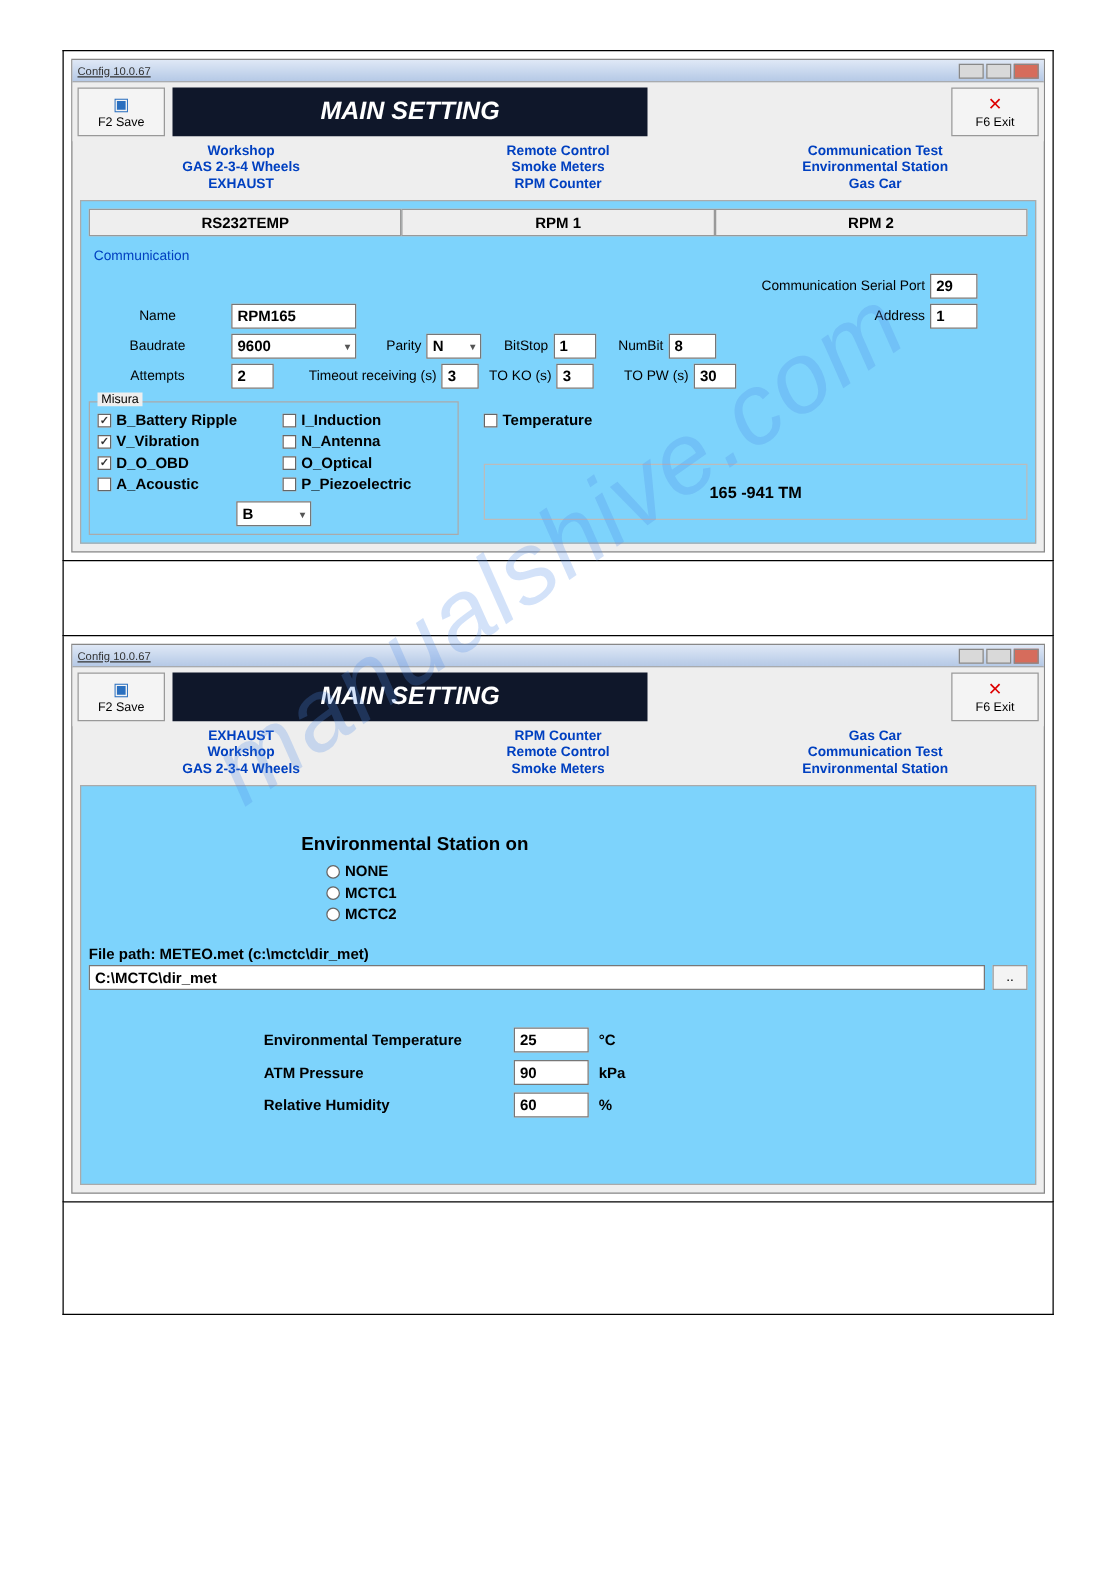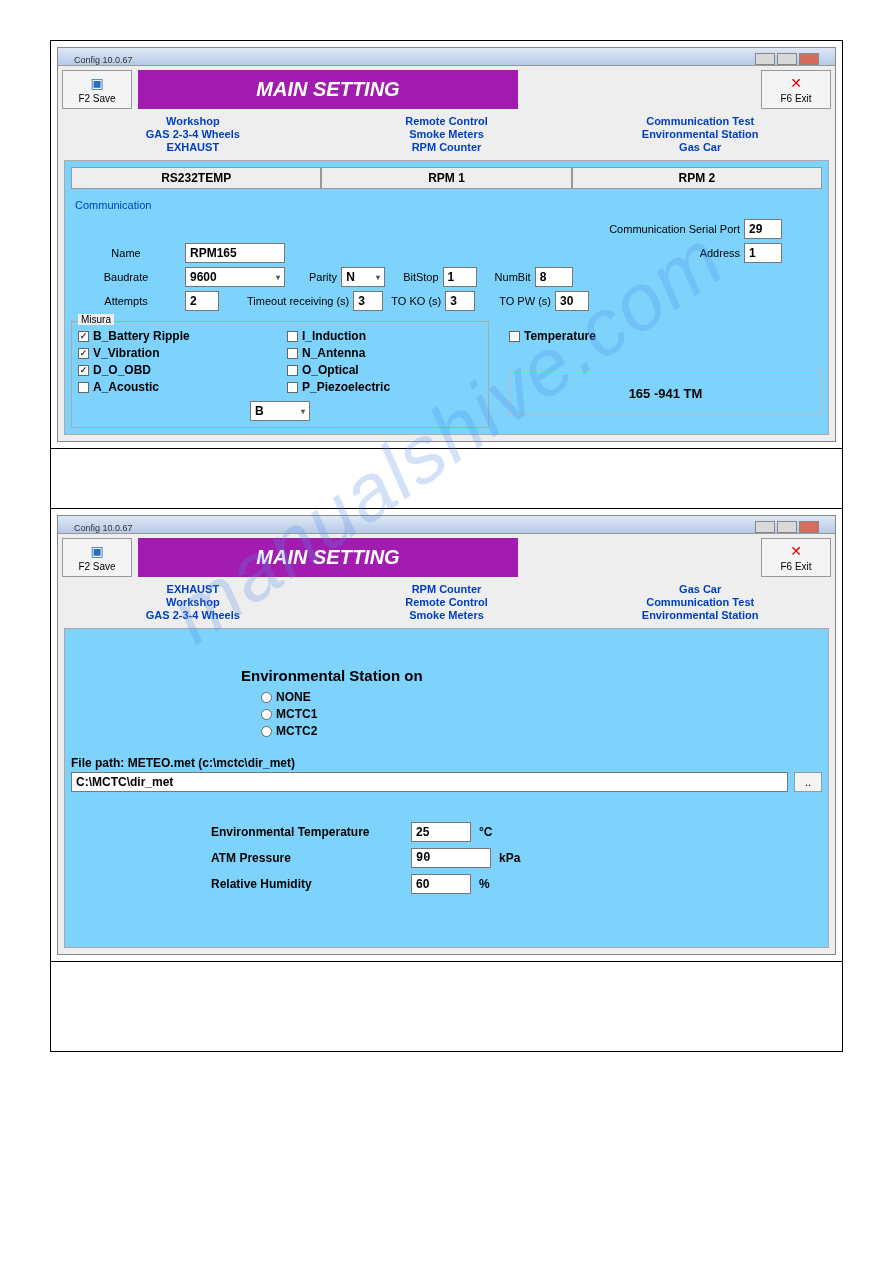--- a/index.html
+++ b/index.html
@@ -35,25 +35,26 @@
   }
   .win {
     border: 1px solid #888;
     background: #eee;
     width: 100%;
   }
   .titlebar {
     height: 18px;
     background: linear-gradient(#dfe8f6, #b5c9e6);
     display: flex;
-    align-items: flex-end;
+    align-items: center;
     border-bottom: 1px solid #999;
     font-size: 9px;
-    padding: 0 16px;
+    padding: 0 4px;
     color: #333;
+    text-decoration: underline;
   }
   .titlebar .spacer { flex: 1; }
   .winbtn {
     width: 20px; height: 12px; margin-left: 2px;
     background: #d9d9d9; border: 1px solid #888;
     display: inline-block;
   }
   .winbtn.close { background: #d66c5c; }
   .toprow {
     display: flex;
@@ -71,21 +72,21 @@
     flex-direction: column;
     align-items: center;
     justify-content: center;
     min-width: 70px;
   }
   .btn .icon-save { color: #2a6fbf; font-size: 14px; margin-bottom: 2px; }
   .btn .icon-close { color: #d00; font-size: 14px; margin-bottom: 2px; }
   .banner {
     flex: 0 0 380px;
     margin-left: 6px;
-    background: #a21caf;
+    background: #0f172a;
     color: #fff;
     font-weight: bold;
     font-size: 20px;
     font-style: italic;
     display: flex;
     align-items: center;
     justify-content: center;
   }
   .topgap { flex: 1; }
   .tabrows {
@@ -140,21 +141,21 @@
     padding: 2px 4px;
     height: 20px;
   }
   .combo { display: flex; align-items: center; justify-content: space-between; }
   .combo::after { content: "▾"; font-size: 8px; color: #555; }
   .misura {
     border: 1px solid #aaa;
     padding: 4px 6px 6px 6px;
     margin-top: 6px;
     position: relative;
-    width: 418px;
+    width: 296px;
   }
   .misura .legend {
     position: absolute;
     top: -8px; left: 6px;
     background: #eee;
     font-size: 10px;
     padding: 0 3px;
   }
   .chk-row { display: flex; align-items: center; margin: 3px 0; font-size: 12px; font-weight: bold; }
   .chk { width: 11px; height: 11px; border: 1px solid #666; margin-right: 4px; display: inline-flex; align-items: center; justify-content: center; font-size: 9px; background: #fff; }
@@ -405,21 +406,21 @@
     </div>
 
     <div style="margin:30px 0 0 140px;">
       <div class="formrow">
         <span class="flabel">Environmental Temperature</span>
         <input class="fld" style="width: 60px;" value="25">
         <span class="funit">°C</span>
       </div>
       <div class="formrow">
         <span class="flabel">ATM Pressure</span>
-        <input class="fld" style="width: 80px; font-family: Liberation Mono, monospace;" value="90">
+        <input class="fld" style="width: 60px;" value="90">
         <span class="funit">kPa</span>
       </div>
       <div class="formrow">
         <span class="flabel">Relative Humidity</span>
         <input class="fld" style="width: 60px;" value="60">
         <span class="funit">%</span>
       </div>
     </div>
   </div>
 </div>

